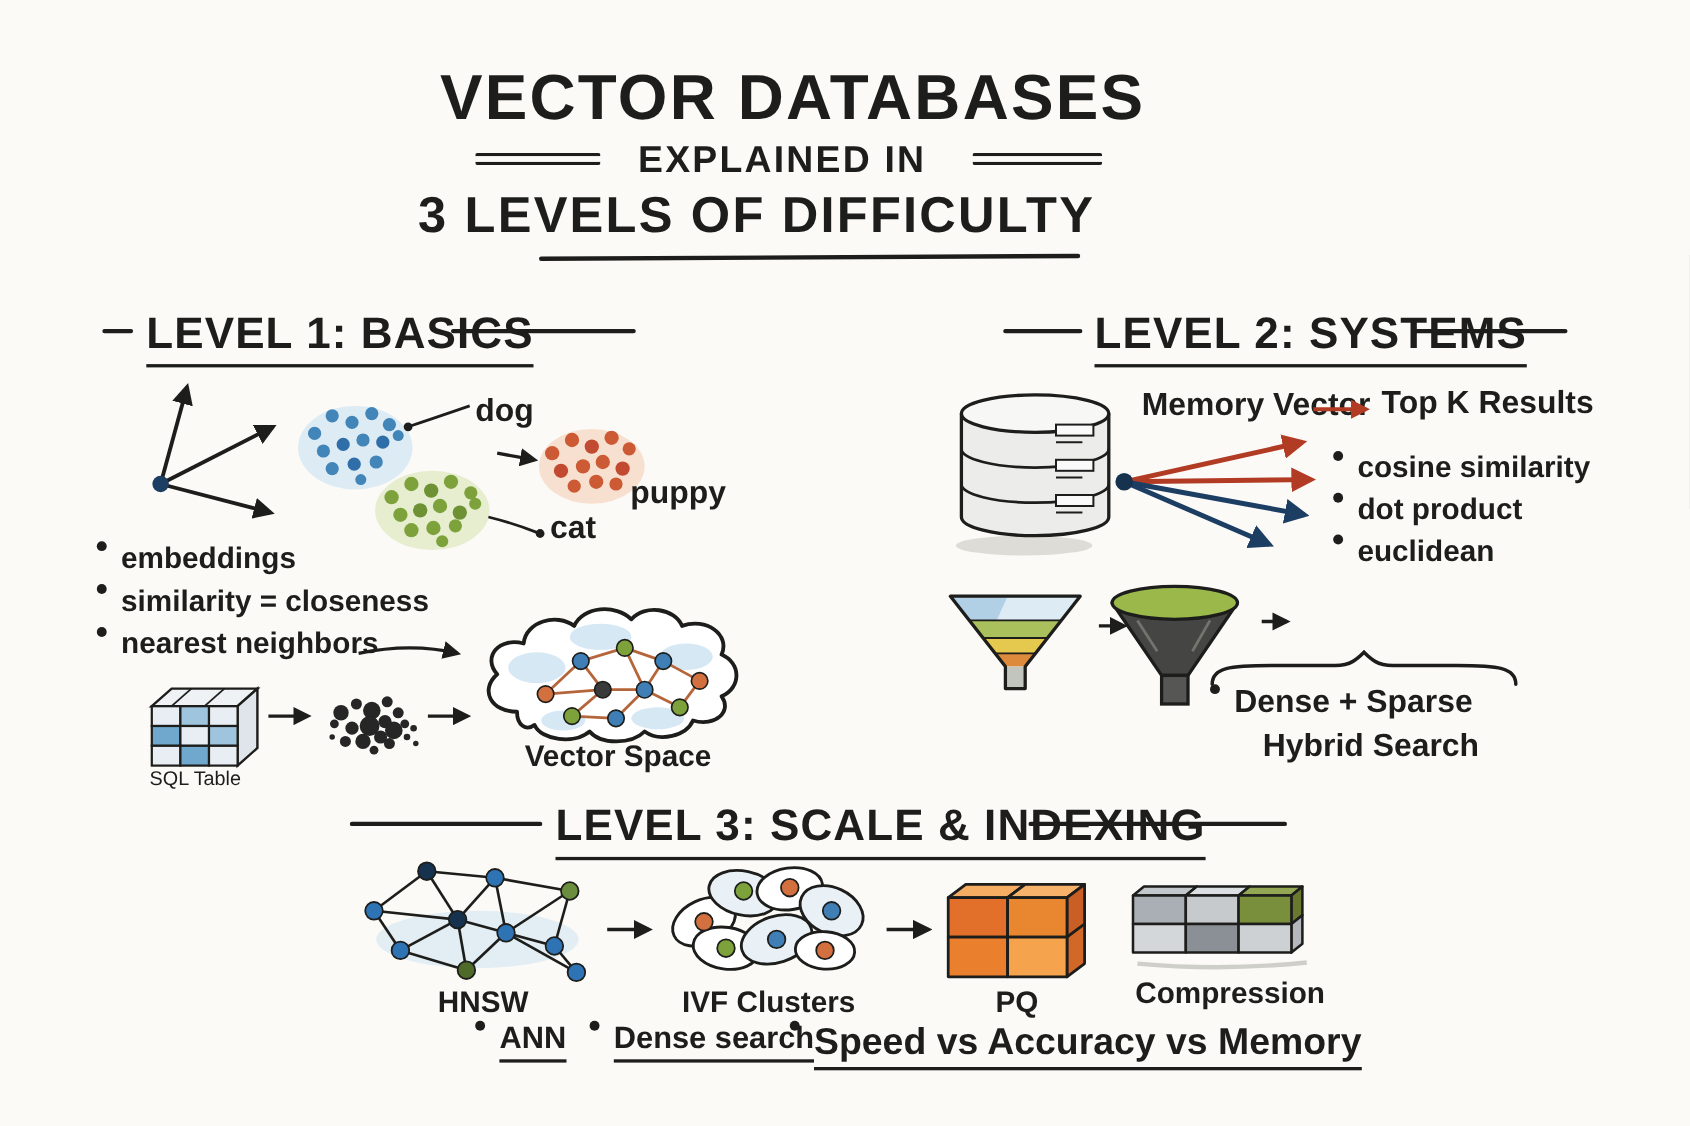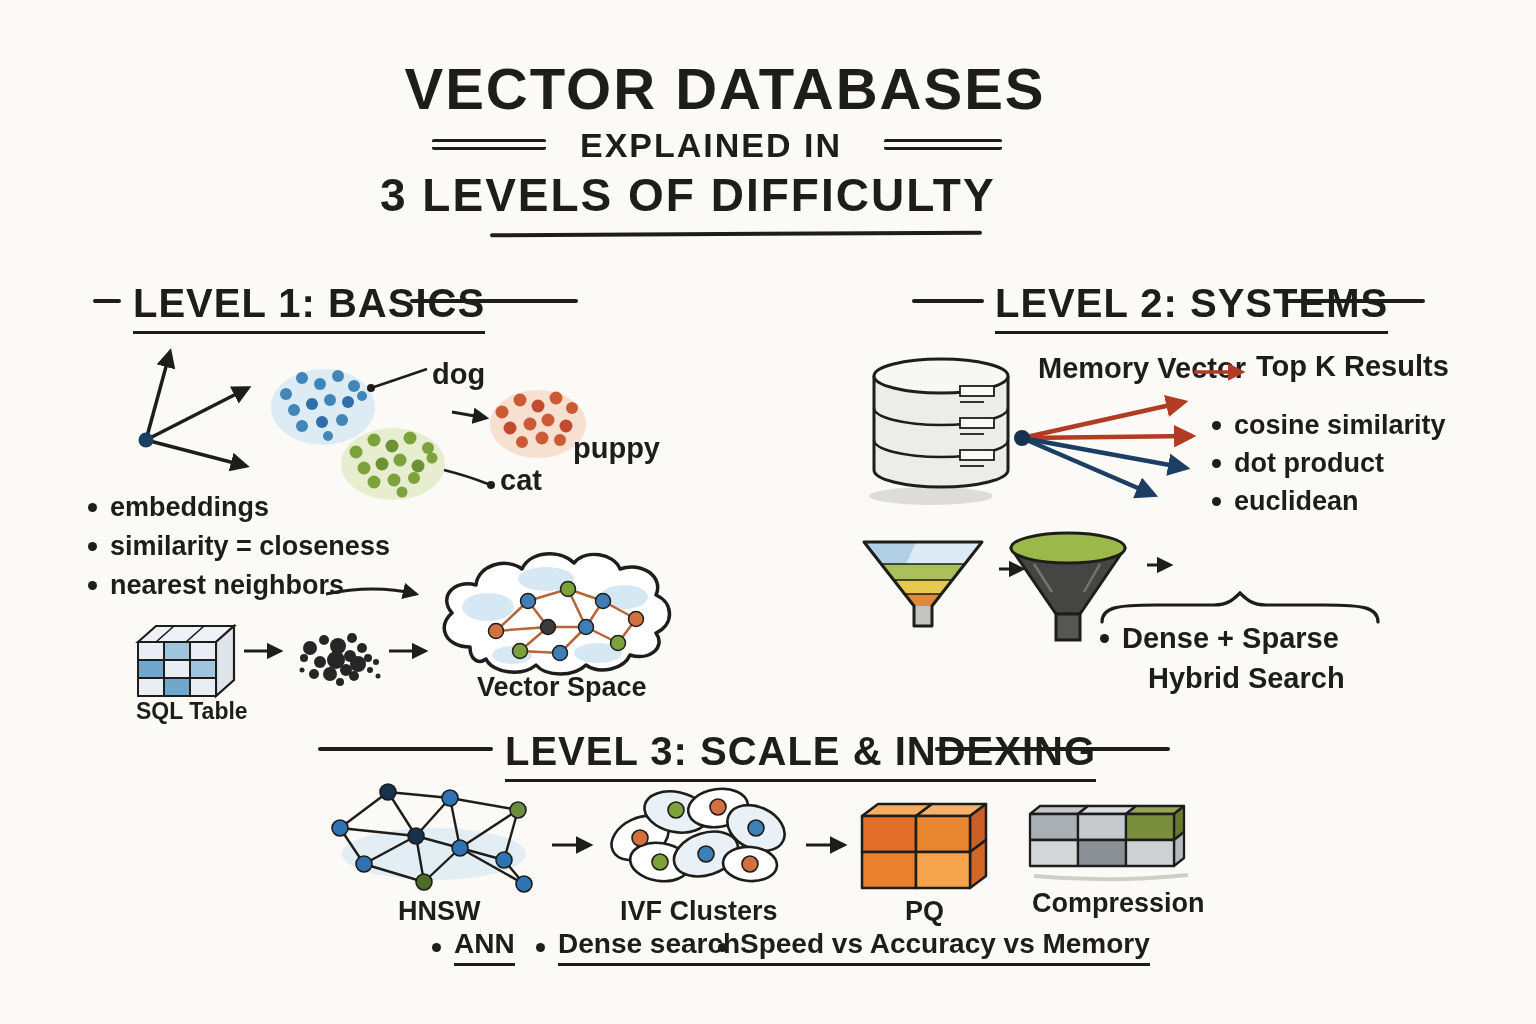--- a/index.html
+++ b/index.html
@@ -1,32 +1,32 @@
 <!DOCTYPE html>
 <html style="--ink: #1d1d1b; --paper: #fbfaf7; --blue: #4285b8; --navy: #1d3e63; --orange: #cc5a35; --green: #7da23c; --red-arrow: #b23b24; --cloud-blue: #cde3f2; --pq-orange: #e8872f; --funnel-green: #9ab94a; --funnel-yellow: #e5c84e; --gray-block: #a9afb5;"><head>
 <meta charset="utf-8">
 <style>
   *{margin:0;padding:0;box-sizing:border-box}
   html,body{background:#e9e9e6}
   body{font-family:"Liberation Sans","DejaVu Sans",sans-serif}
   #canvas{position:relative;width:1536px;height:1024px;margin:0 auto;
           background:var(--paper,#fbfaf7);color:var(--ink,#1d1d1b);overflow:hidden}
   .abs{position:absolute}
-  .t1{font-size:58px;font-weight:800;letter-spacing:2px;text-align:center}
+  .t1{font-size:58px;font-weight:800;letter-spacing:2px;text-align:left}
   .t2{font-size:34px;font-weight:800;letter-spacing:2px;}
   .t3{font-size:46px;font-weight:800;letter-spacing:2px;text-align:left}
   .dbl{height:11px;border-top:3.5px solid var(--ink);border-bottom:3.5px solid var(--ink);border-radius:2px}
   .rule{background:var(--ink);height:4px;border-radius:2px}
   .hline{background:var(--ink);height:3.5px;border-radius:2px}
   .heading{font-size:40px;font-weight:800;letter-spacing:1px;
            border-bottom:3.5px solid var(--ink);padding-bottom:5px;white-space:nowrap}
   .lbl{font-size:29px;font-weight:700;white-space:nowrap}
-  .lbl-sm{font-size:23px;font-weight:700;white-space:nowrap}
+  .lbl-sm{font-size:18px;font-weight:400;white-space:nowrap}
   .bl{font-size:27px;font-weight:700;white-space:nowrap}
-  .bullet-row{display:flex;align-items:center;gap:13px}
+  .bullet-row{display:flex;align-items:flex-start;gap:13px}
   .bullet-row .dot{width:9px;height:9px;border-radius:50%;background:var(--ink);flex:0 0 auto}
   .underlined{border-bottom:3px solid var(--ink);padding-bottom:3px}
   svg{display:block}
 </style>
 </head>
 <body>
 
 <div id="canvas">
 
   <svg width="0" height="0" style="position:absolute">
@@ -443,16 +443,16 @@
   <div class="abs bullet-row" style="left:432px;top:928px">
     <span class="dot"></span>
     <span class="lbl underlined" style="font-size:28px">ANN</span>
   </div>
   <div class="abs bullet-row" style="left:536px;top:928px">
     <span class="dot"></span>
     <span class="lbl underlined" style="font-size:28px">Dense search</span>
   </div>
   <div class="abs bullet-row" style="left:718px;top:928px">
     <span class="dot"></span>
-    <span class="lbl underlined" style="font-size:28px">Speed vs Accuracy vs Memory</span>
+    <span class="lbl underlined" style="font-size:34px">Speed vs Accuracy vs Memory</span>
   </div>
 
 </div>
 
 </body></html>

